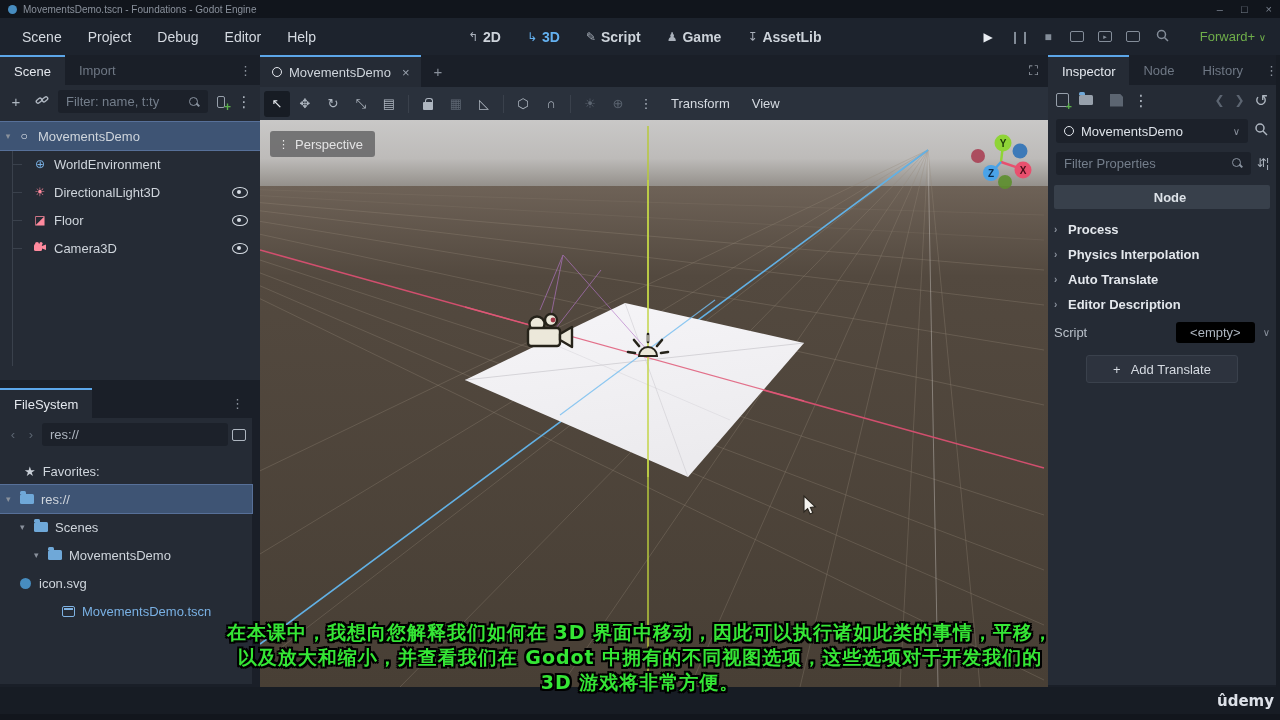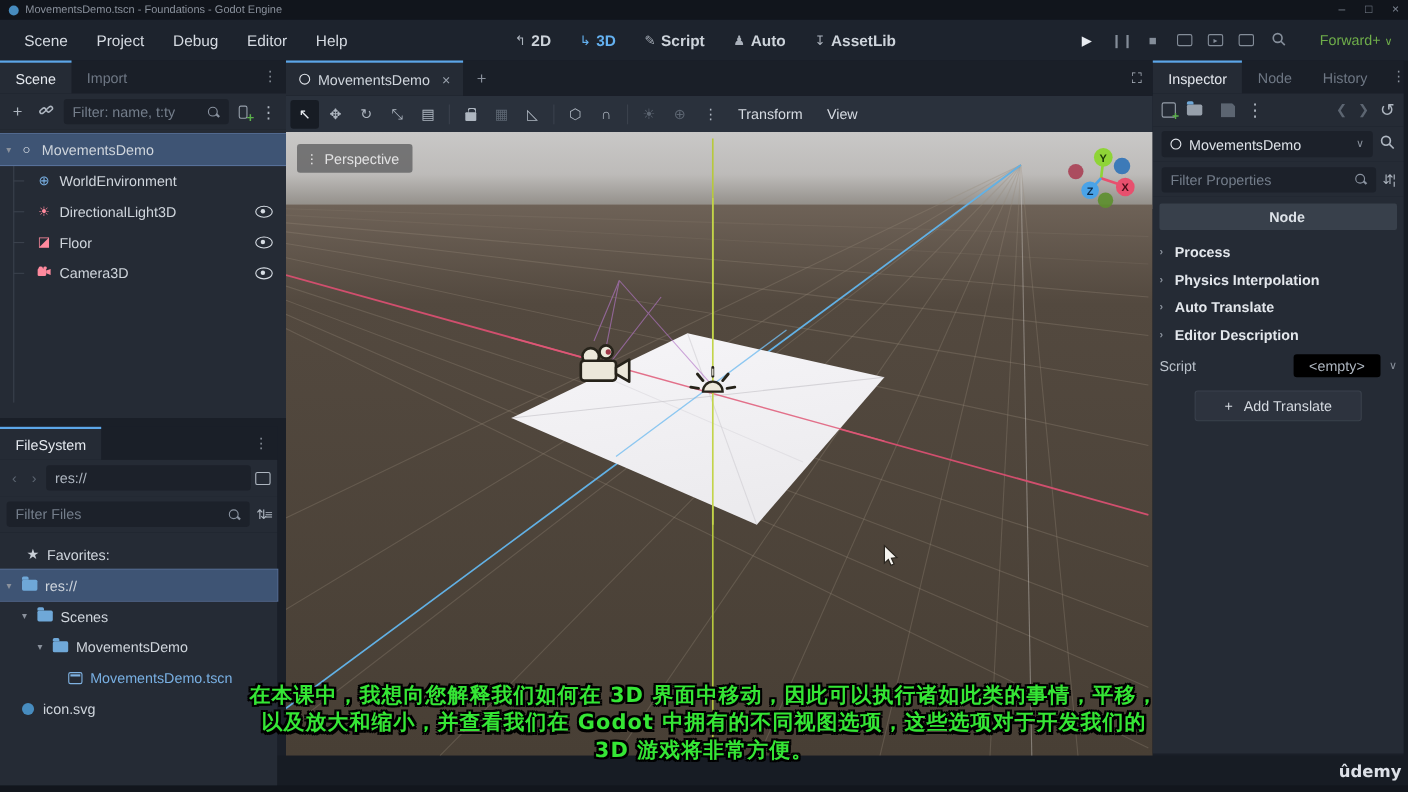--- a/index.html
+++ b/index.html
@@ -219,21 +219,21 @@
       <span class="ws active">
         <span class="wsico">↳</span>
         <span>3D</span>
         </span>
       <span class="ws">
         <span class="wsico">✎</span>
         <span>Script</span>
         </span>
       <span class="ws">
         <span class="wsico">♟</span>
-        <span>Auto</span>
+        <span>Game</span>
         </span>
       <span class="ws">
         <span class="wsico">↧</span>
         <span>AssetLib</span>
         </span>
     </div>
     <div class="playbar">
       <span class="pb play">▶</span>
       <span class="pb">❙❙</span>
       <span class="pb">■</span>
@@ -323,54 +323,47 @@
         <span class="tabdots">⋮</span>
       </div>
       <div class="fs-nav">
         <span class="navarr">‹</span>
         <span class="navarr">›</span>
         <span class="field">
           <input value="res://" style="">
         </span>
         <span class="splitico"></span>
       </div>
-      <div class="fs-filter">
-        <span class="field">
-          <input placeholder="Filter Files" style="">
-          <span class="sicon"></span>
-        </span>
-        <span class="sortico">⇅≡</span>
-      </div>
       <div class="fs-tree">
         <div class="frow" style="padding-left:24px">
           <span style="color:#c9cfd7;margin-right:7px">★</span>
           <span>Favorites:</span>
         </div>
         <div class="frow" style="padding-left:6px;background:#3e5474;outline:1px solid #577099">
           <span class="twist" style="width:14px;color:#8a919c;font-size:9px">▾</span>
           <span class="folder"></span>
           <span>res://</span>
         </div>
         <div class="frow" style="padding-left:20px">
           <span class="twist" style="width:14px;color:#8a919c;font-size:9px">▾</span>
           <span class="folder"></span>
           <span>Scenes</span>
         </div>
         <div class="frow" style="padding-left:34px">
           <span class="twist" style="width:14px;color:#8a919c;font-size:9px">▾</span>
           <span class="folder"></span>
           <span>MovementsDemo</span>
         </div>
+        <div class="frow" style="padding-left:20px">
+          <span style="width:11px;height:11px;border-radius:50%;background:#478cbf;margin-right:8px"></span>
+          <span>icon.svg</span>
+        </div>
         <div class="frow" style="padding-left:62px;color:#79b0e3">
           <span class="scene-file"></span>
           <span>MovementsDemo.tscn</span>
-        </div>
-        <div class="frow" style="padding-left:20px">
-          <span style="width:11px;height:11px;border-radius:50%;background:#478cbf;margin-right:8px"></span>
-          <span>icon.svg</span>
         </div>
       </div>
     </div>
   </div>
 
   <div class="center">
     <div class="scene-tabbar">
       <span class="scenetab">
         <span class="circ"></span>
         <span>MovementsDemo</span>

